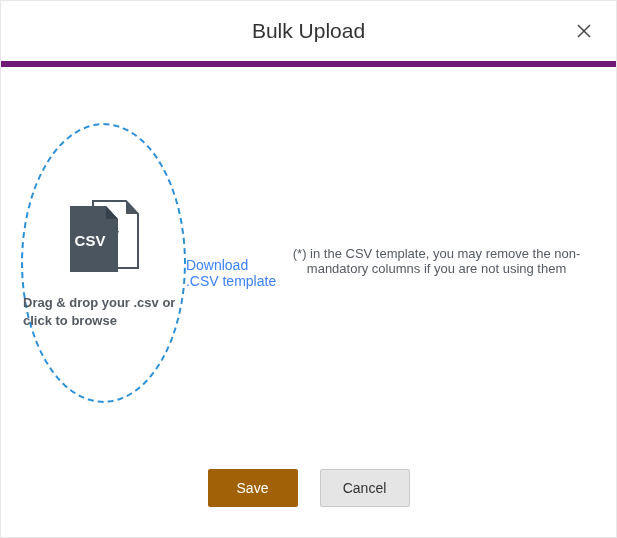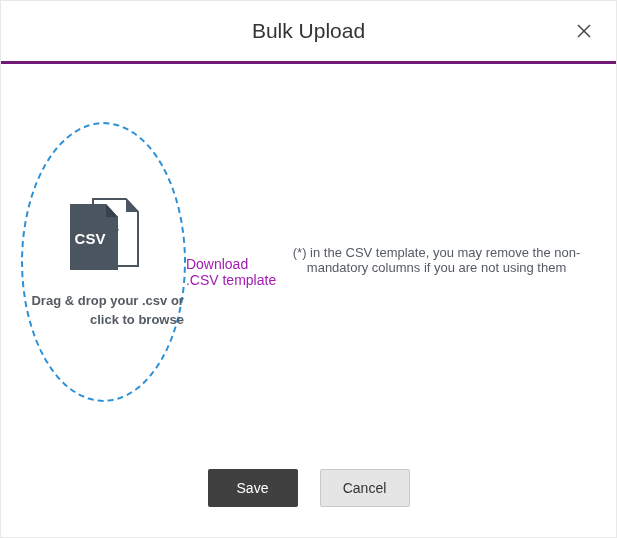--- a/index.html
+++ b/index.html
@@ -16,21 +16,21 @@
       display: flex;
       flex-direction: column;
       border: 1px solid #e8e8e8;
     }
     .header {
       display: flex;
       align-items: center;
       justify-content: center;
       position: relative;
       padding: 18px 20px;
-      border-bottom: 3px solid #701a75;
+      border-bottom: 6px solid #701a75;
     }
     .title {
       font-size: 21px;
       font-weight: 400;
       color: #333;
     }
     .close {
       position: absolute;
       right: 18px;
       top: 50%;
@@ -66,26 +66,26 @@
     .csv-icon {
       width: 90px;
       height: 80px;
       position: relative;
       margin-bottom: 18px;
     }
     .droptext {
       font-size: 13px;
       font-weight: 600;
       color: #555b63;
-      text-align: right;
+      text-align: left;
       max-width: 190px;
       line-height: 1.4;
     }
     .link {
-      color: #a21caf;
+      color: #3b82f6;
       font-size: 14px;
       text-decoration: none;
       margin-top: 24px;
       cursor: pointer;
     }
     .hint {
       color: #555b63;
       font-size: 13px;
       text-align: center;
     }
@@ -99,21 +99,21 @@
       min-width: 90px;
       height: 38px;
       font-size: 14px;
       border-radius: 2px;
       cursor: pointer;
       display: flex;
       align-items: center;
       justify-content: center;
     }
     .btn-primary {
-      background: #404040;
+      background: #a16207;
       color: #fff;
       border: none;
     }
     .btn-secondary {
       background: #e5e5e5;
       color: #333;
       border: 1px solid #c9c9c9;
     }
   </style>
 </head>

